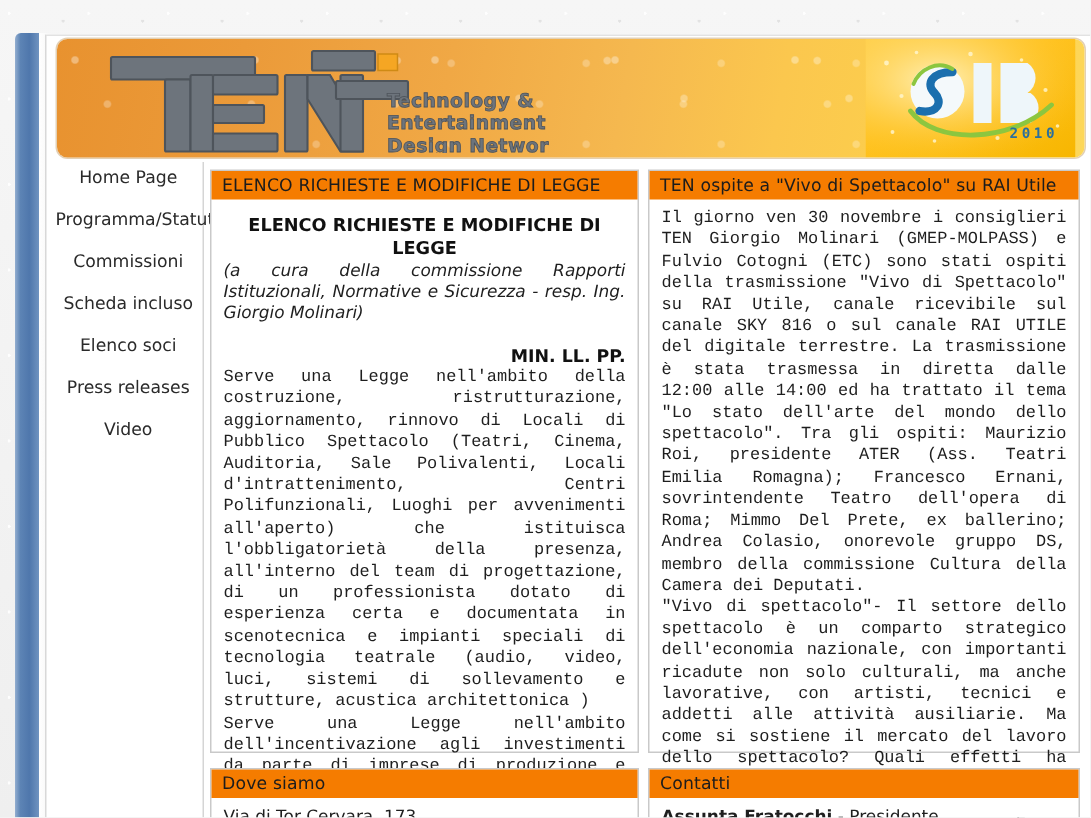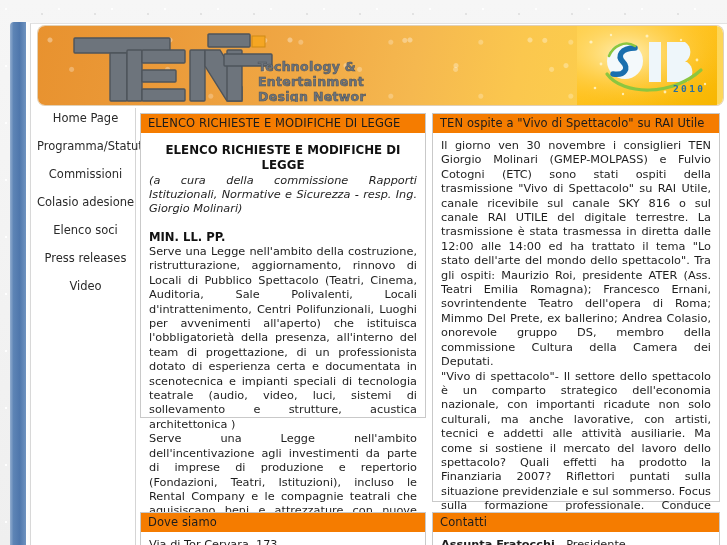--- a/index.html
+++ b/index.html
@@ -171,21 +171,21 @@
   }
   .panel-body {
     padding: 6px 8px 8px 8px;
     font-size: 11.3px;
     line-height: 14.4px;
     color: #1e1e1e;
     text-align: justify;
     overflow: hidden;
   }
 
-  #panel-left  { left: 140px; top: 113px; width: 286px; height: 305px; }
+  #panel-left  { left: 140px; top: 113px; width: 286px; height: 389px; }
   #panel-right { left: 432px; top: 113px; width: 288px; height: 389px; }
   #panel-dove  { left: 140px; top: 512px; width: 286px; height: 33px; border-bottom: none; }
   #panel-cont  { left: 432px; top: 512px; width: 288px; height: 33px; border-bottom: none; }
 
   .doc-title {
     text-align: center;
     font-weight: bold;
     font-size: 11.8px;
     line-height: 15px;
     margin: 4px 0 0 0;
@@ -196,28 +196,29 @@
     font-size: 11.3px;
     line-height: 14px;
     margin: 1px 0 0 0;
     color: #1e1e1e;
   }
   .sec-title {
     font-weight: bold;
     font-size: 11.6px;
     line-height: 15px;
     margin: 14px 0 0 0;
-    text-align: left;
+    text-align: right;
     color: #111;
   }
   .para {
     margin: 0;
     text-align: justify;
     text-justify: inter-word;
     hyphens: none;
+    font-family: Liberation Mono, monospace;
   }
   .para + .para { margin-top: 0; }
   .vid-link {
     display: block;
     margin-top: 14px;
     font-style: italic;
     font-size: 11.3px;
     line-height: 14px;
     color: #1e1e1e;
     text-align: left;
@@ -324,21 +325,21 @@
         <text x="96" y="66" font-family="DejaVu Sans Mono, Liberation Mono, monospace" font-size="9.5" letter-spacing="2.4" fill="#2a6f9e" font-weight="bold">2010</text>
       </svg>
     </a>
   </div>
 
   <div id="sidebar-rule"></div>
   <nav id="sidebar">
     <a class="nav-item" href="#">Home Page</a>
     <a class="nav-item" href="#">Programma/Statuto</a>
     <a class="nav-item" href="#">Commissioni</a>
-    <a class="nav-item" href="#">Colasio adesione</a>
+    <a class="nav-item" href="#">Scheda incluso</a>
     <a class="nav-item" href="#">Elenco soci</a>
     <a class="nav-item" href="#">Press releases</a>
     <a class="nav-item" href="#">Video</a>
   </nav>
 
   <section class="panel" id="panel-left">
     <div class="panel-head">ELENCO RICHIESTE E MODIFICHE DI LEGGE</div>
     <div class="panel-body">
       <p class="doc-title">ELENCO RICHIESTE E MODIFICHE DI LEGGE</p>
       <p class="doc-subtitle">(a cura della commissione Rapporti Istituzionali, Normative e Sicurezza - resp. Ing. Giorgio Molinari)</p>

